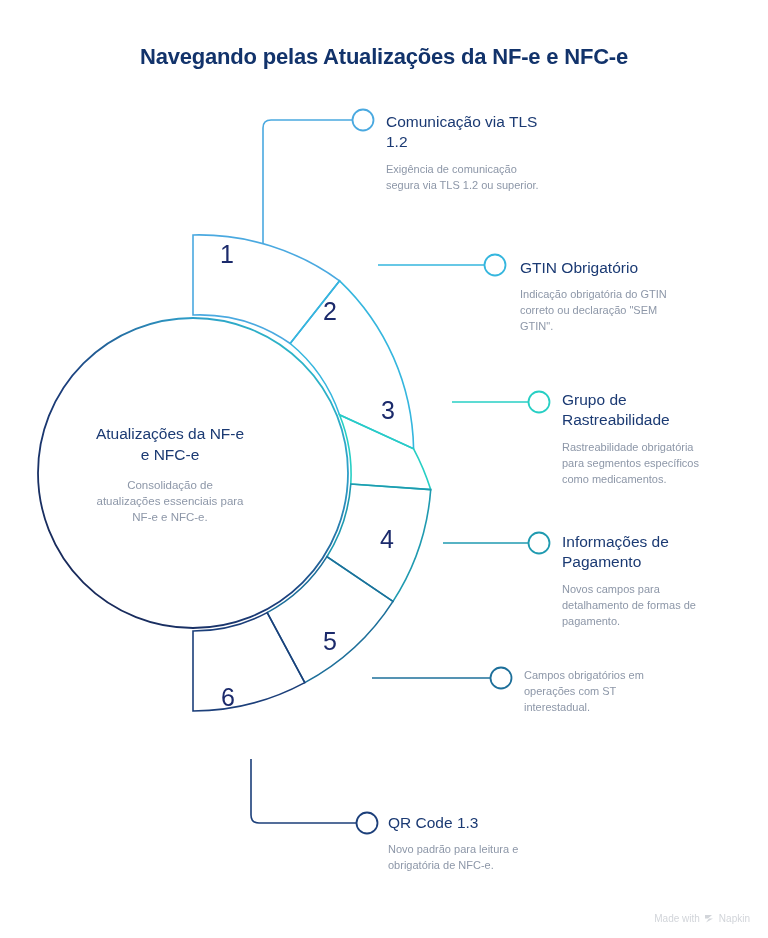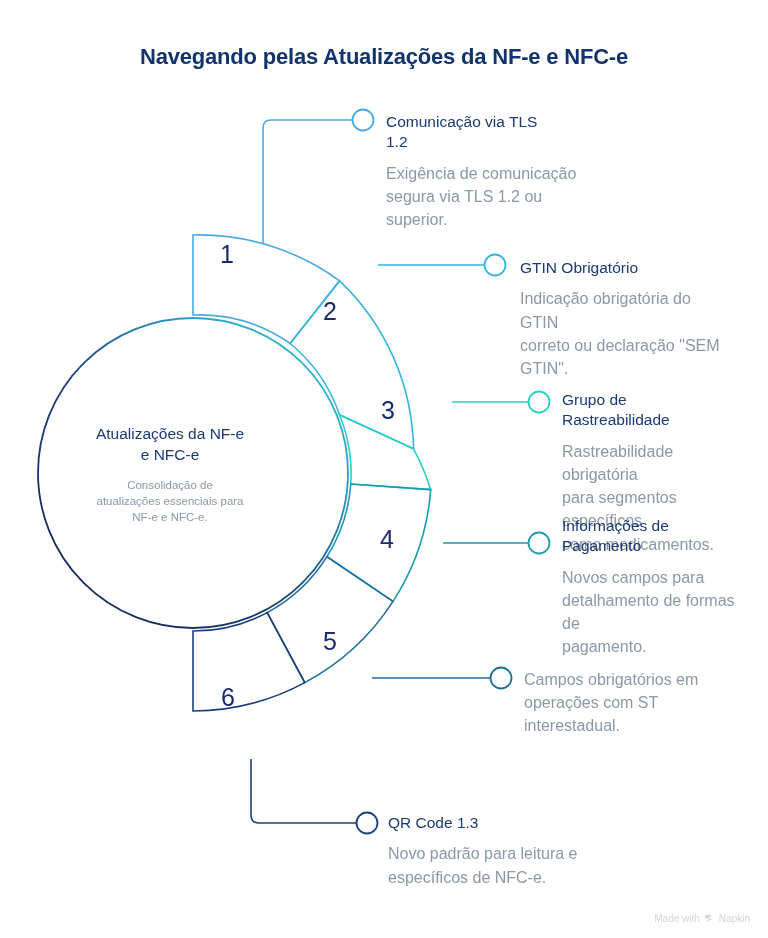--- a/index.html
+++ b/index.html
@@ -61,21 +61,21 @@
     margin-top: 8px;
   }
   .callout-title {
     font-size: 15.5px;
     color: #1b3a73;
     line-height: 1.32;
     margin: 0 0 9px 0;
     white-space: pre-line;
   }
   .callout-desc {
-    font-size: 16px;
+    font-size: 11px;
     color: #8d97a8;
     line-height: 1.45;
     margin: 0;
     white-space: pre-line;
   }
   #watermark {
     position: absolute;
     right: 18px;
     bottom: 14px;
     font-size: 10px;
@@ -166,38 +166,38 @@
   </div>
 
   <div class="callout" style="left:562px; top:382px; width:180px;">
     <div class="callout-title">Grupo de
 Rastreabilidade</div>
     <div class="callout-desc">Rastreabilidade obrigatória
 para segmentos específicos
 como medicamentos.</div>
   </div>
 
-  <div class="callout" style="left:562px; top:508px; width:180px;">
+  <div class="callout" style="left:562px; top:524px; width:180px;">
     <div class="callout-title">Informações de
 Pagamento</div>
     <div class="callout-desc">Novos campos para
 detalhamento de formas de
 pagamento.</div>
   </div>
 
   <div class="callout" style="left:524px; top:660px; width:190px;">
     <div class="callout-desc">Campos obrigatórios em
 operações com ST
 interestadual.</div>
   </div>
 
   <div class="callout" style="left:388px; top:805px; width:200px;">
     <div class="callout-title">QR Code 1.3</div>
     <div class="callout-desc">Novo padrão para leitura e
-específicos de NFC-e.</div>
+obrigatória de NFC-e.</div>
   </div>
 
   <div id="watermark">
     <span>Made with</span>
     <svg width="11" height="11" viewBox="0 0 11 11">
       <path d="M1 2 L8 2 L4 5.5 L9 5.5 L2 9.5 L5 5.5 L1 5.5 Z" fill="#d2d5da"></path>
     </svg>
     <span>Napkin</span>
   </div>
 

